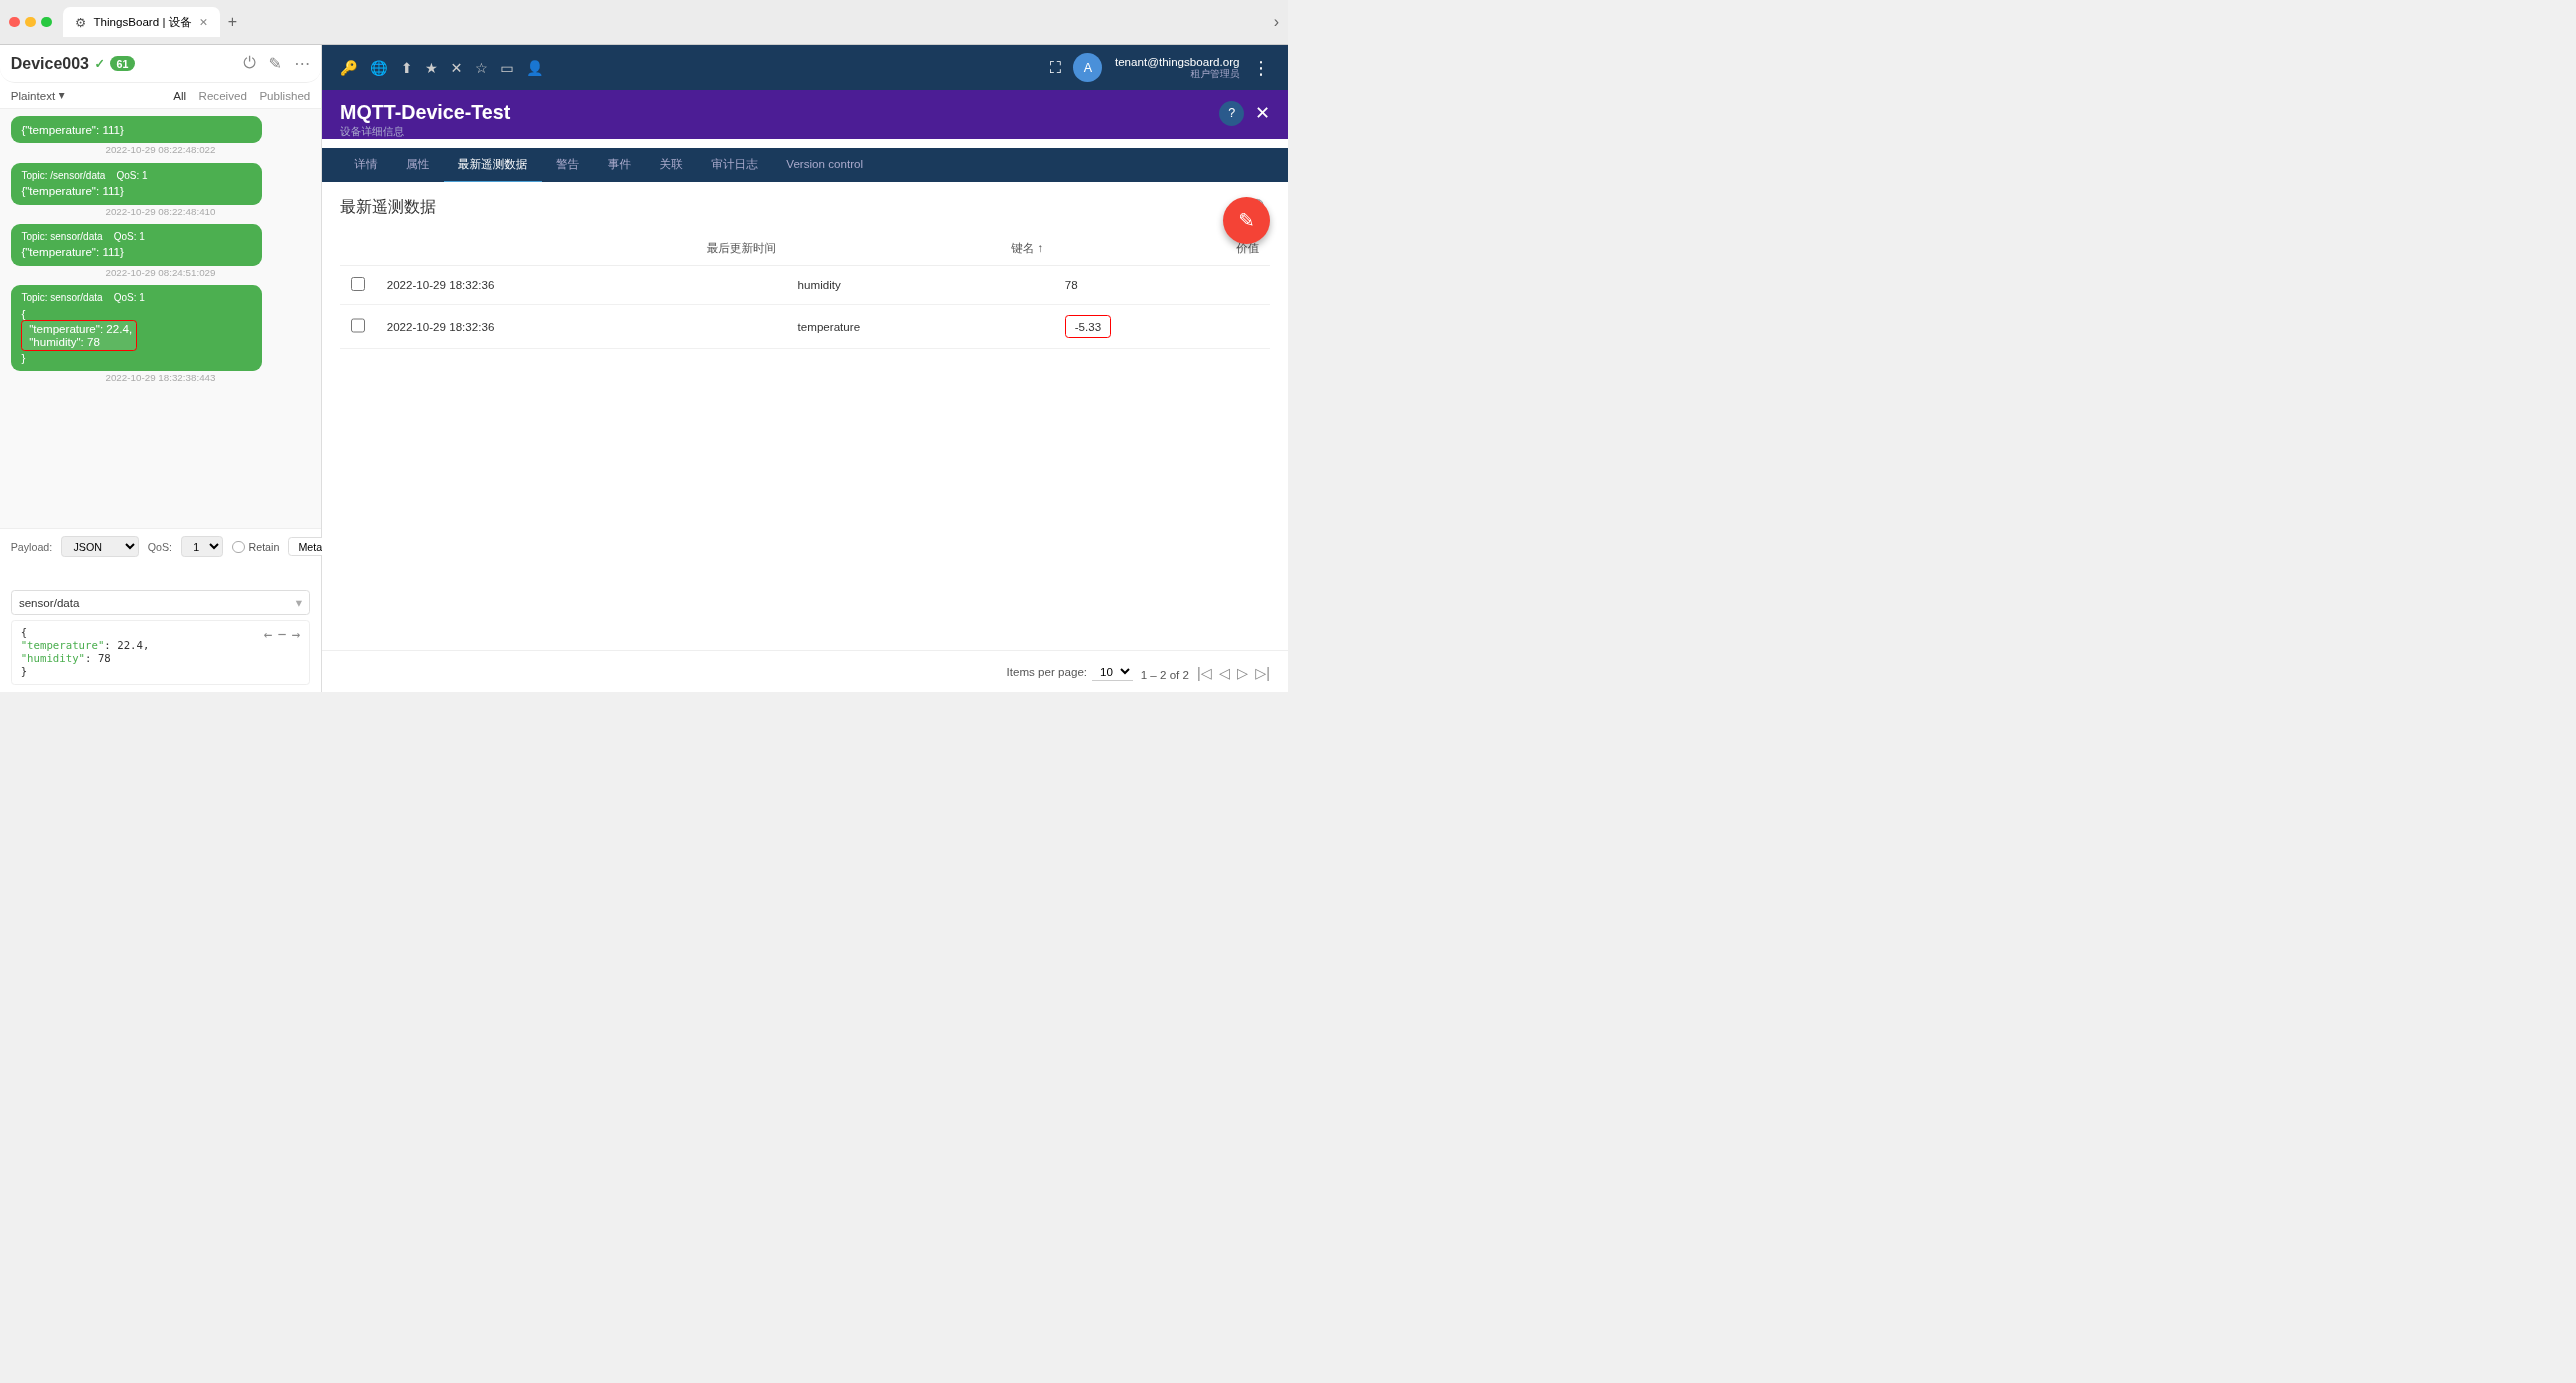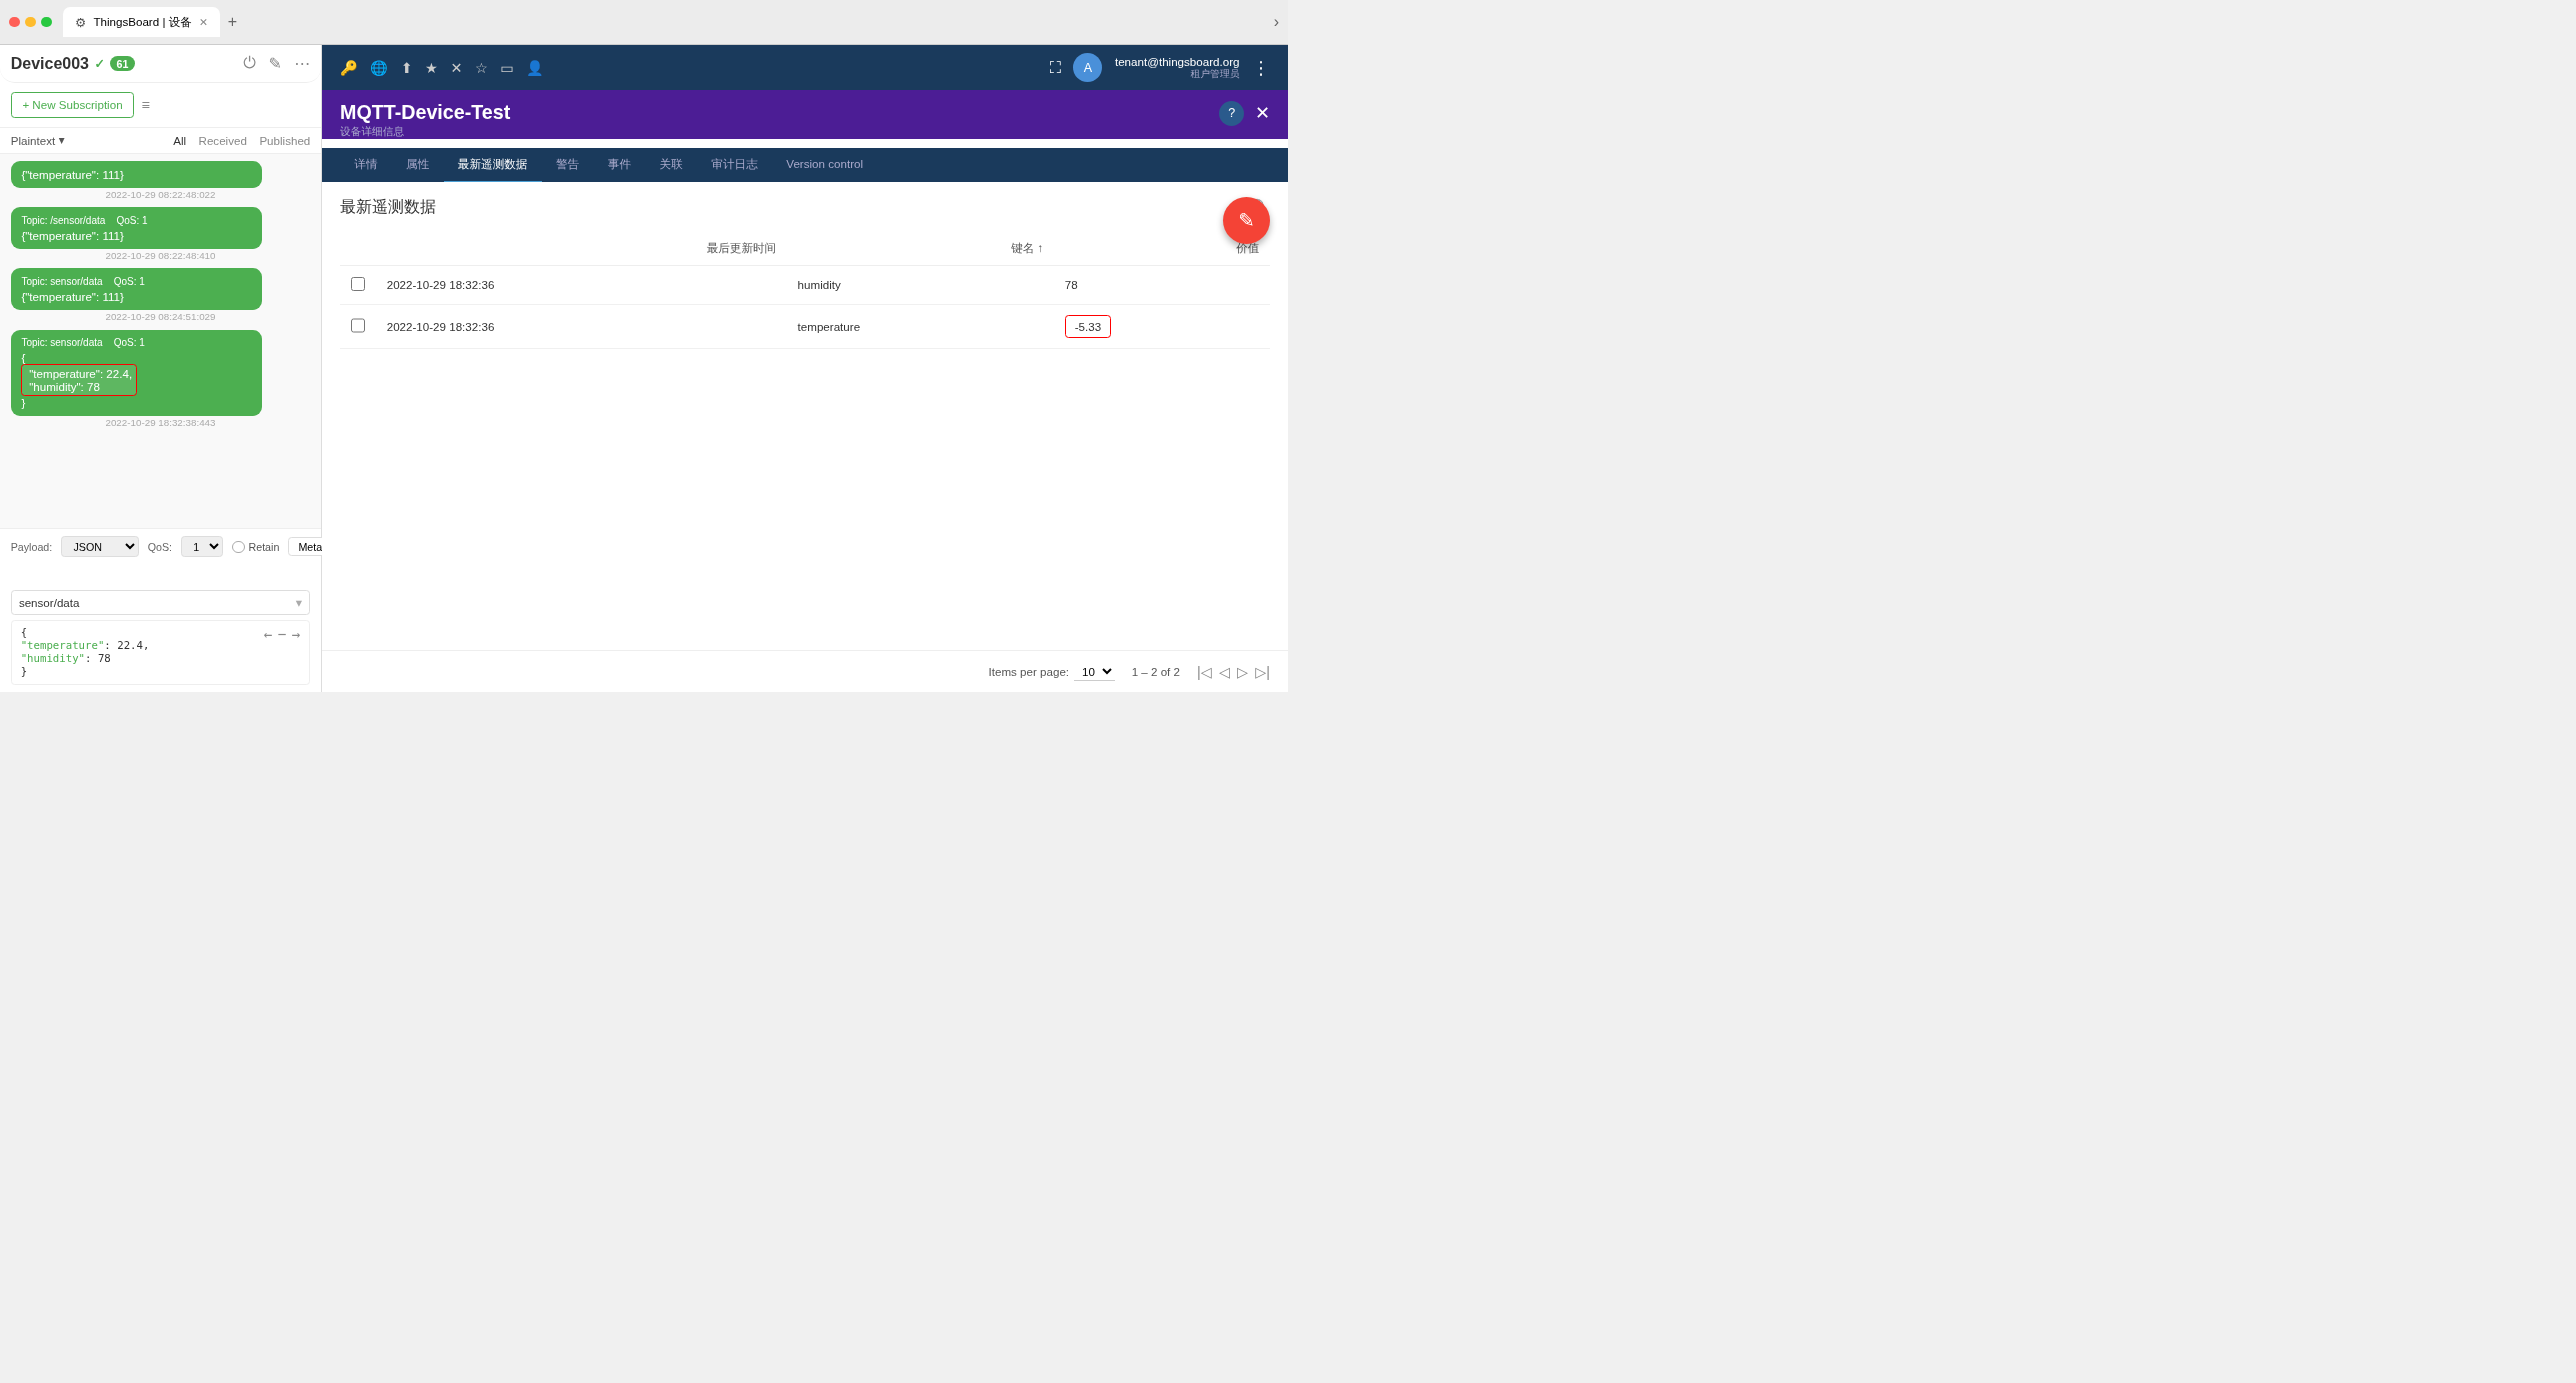--- a/index.html
+++ b/index.html
@@ -107,21 +107,21 @@
     .data-table tbody td { padding: 10.7px 10.7px; font-size: 11.6px; color: #333; border-bottom: 0.9px solid #f0f0f0; }
     .checkbox { width: 14.3px; height: 14.3px; cursor: pointer; }
 
     
     .value-highlighted { border: 1.8px solid red; border-radius: 3.6px; padding: 3.6px 9px; display: inline-block; }
 
     
     .fab { position: absolute; top: 54px; right: 18px; width: 47px; height: 47px; border-radius: 50%; background: #f44336; color: white; display: flex; align-items: center; justify-content: center; font-size: 19.7px; cursor: pointer; box-shadow: 0 3.6px 7.2px rgba(0,0,0,0.3); }
 
     
-    .pagination-bar { display: flex; align-items: center; justify-content: flex-end; padding: 10.7px 18px; border-top: 0.9px solid #eee; gap: 17px; }
+    .pagination-bar { display: flex; align-items: flex-end; justify-content: flex-end; padding: 10.7px 18px; border-top: 0.9px solid #eee; gap: 8px; }
     .items-per-page { display: flex; align-items: center; gap: 5.4px; font-size: 11.6px; color: #555; }
     .per-page-select { border: none; border-bottom: 0.9px solid #ccc; padding: 1.8px 3.6px; font-size: 11.6px; cursor: pointer; background: none; }
     .page-info { font-size: 11.6px; color: #555; }
     .page-nav { display: flex; gap: 7.2px; color: #888; font-size: 14.3px; }
     .page-nav span { cursor: pointer; }
 
     
     .right-header-wrap { position: relative; }
 
     .device-header-icons { display: flex; gap: 10.7px; align-items: center; position: absolute; right: 18px; top: 10.7px; }
@@ -154,24 +154,20 @@
         <span style="color:#4caf50; font-size:12.5px;">✓</span>
         <span class="device-badge">61</span>
       </span>
       <div class="top-actions">
         <span style="cursor:pointer;">⏻</span>
         <span style="cursor:pointer;">✎</span>
         <span style="cursor:pointer;">⋯</span>
       </div>
     </div>
 
-    <div class="new-sub-bar">
-      <button class="new-sub-btn">+ New Subscription</button>
-      <span class="filter-icon">≡</span>
-    </div>
 
     <div class="filter-bar">
       <div class="plaintext-select">
         <span>Plaintext</span>
         <span>▾</span>
       </div>
       <div class="filter-tabs">
         <span class="filter-tab active">All</span>
         <span class="filter-tab">Received</span>
         <span class="filter-tab">Published</span>

